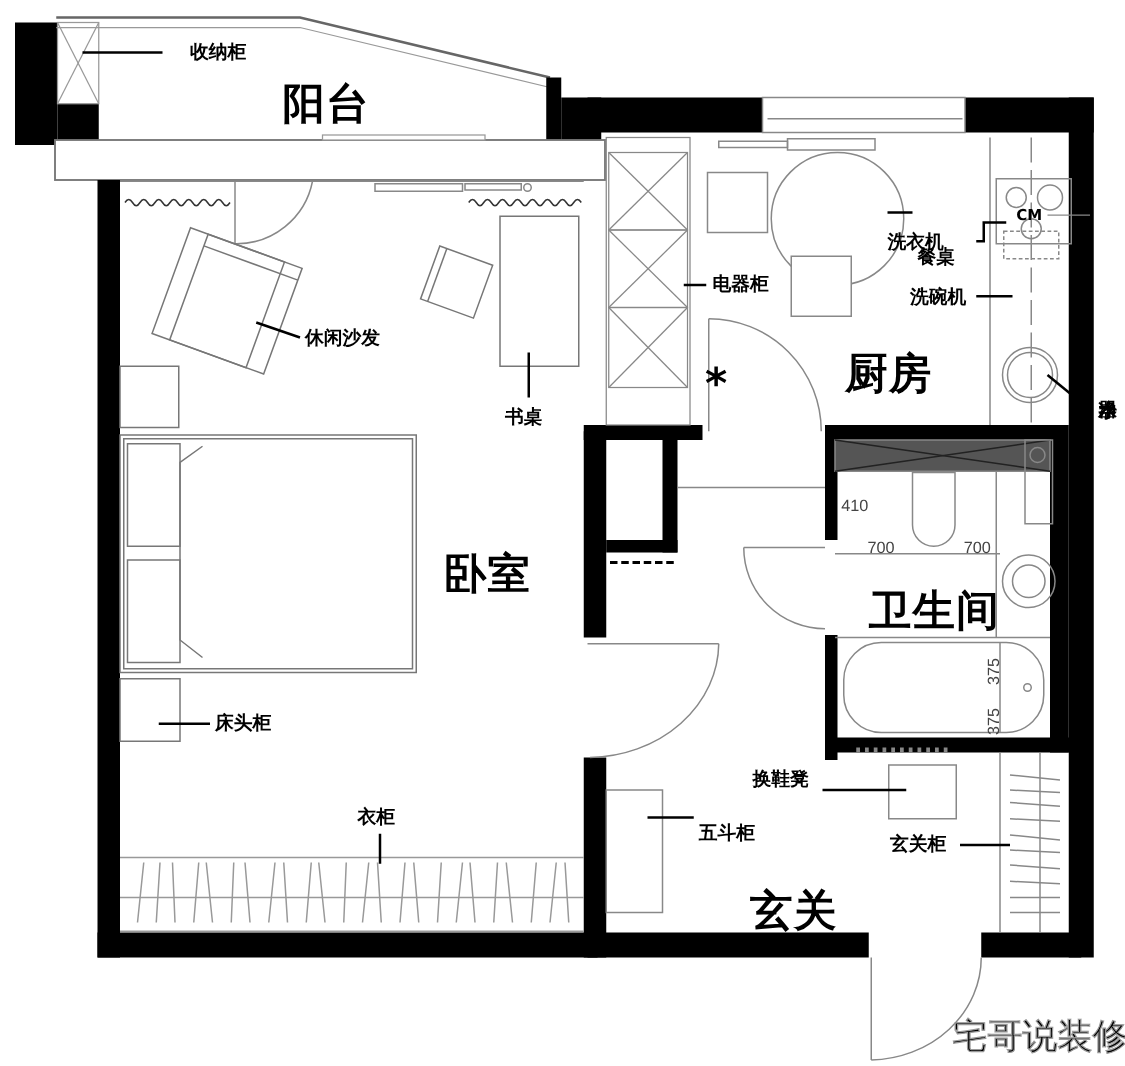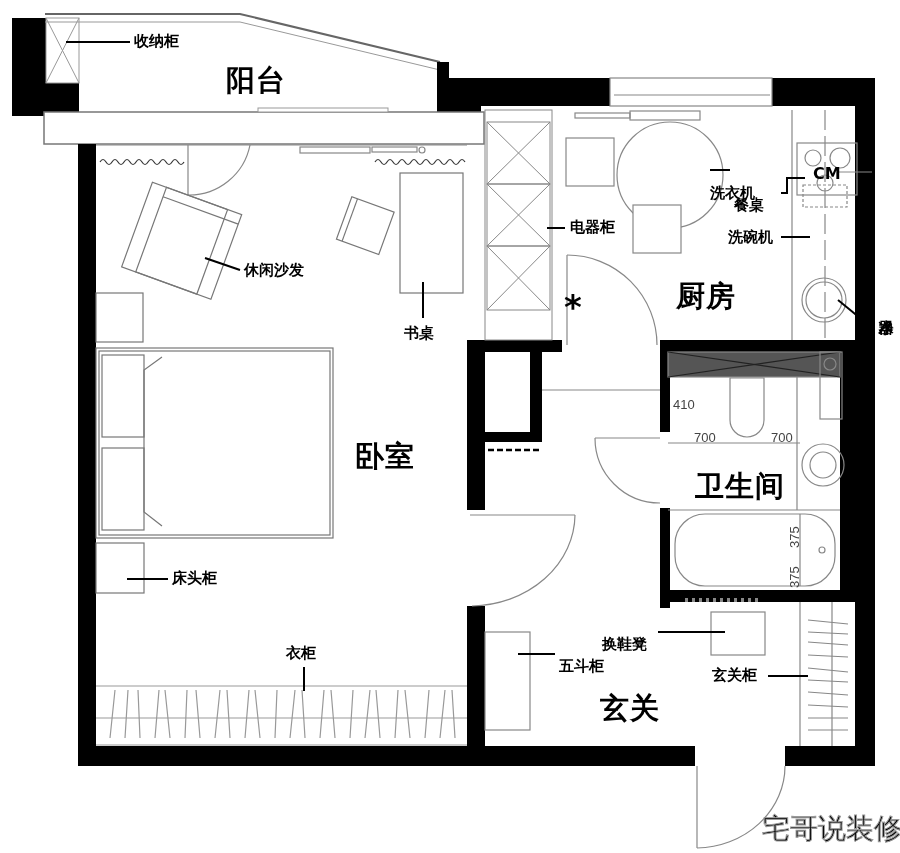--- a/index.html
+++ b/index.html
@@ -1,19 +1,19 @@
 <!DOCTYPE html>
 <html><head>
 <meta charset="utf-8">
 <style>
   html, body { margin:0; padding:0; background:#ffffff; }
   body { width:900px; height:853px; position:relative; overflow:hidden; font-family:"DejaVu Sans", sans-serif; }
   svg.plan { position:absolute; left:0; top:0; }
   .lbl { position:absolute; font-weight:bold; color:#000; white-space:nowrap; line-height:1; }
-  .room { font-size:29px; letter-spacing:1px; }
+  .room { font-size:34px; letter-spacing:1px; }
   .item { font-size:15px; }
   .dim { position:absolute; font-size:13px; color:#444; line-height:1; font-family:"Liberation Sans", sans-serif; }
   .vtext { writing-mode:vertical-rl; }
   .wm { position:absolute; font-size:28px; color:#000000; font-weight:normal; -webkit-text-stroke:1px #999; white-space:nowrap; line-height:1; }
 </style>
 </head>
 <body>
 
 <svg class="plan" width="900" height="853" viewBox="0 0 900 853">
 
@@ -199,36 +199,36 @@
     <line x1="518" y1="654" x2="555" y2="654"></line>
     <line x1="658" y1="632" x2="725" y2="632"></line>
     <line x1="768" y1="676" x2="808" y2="676"></line>
   </g>
 </svg>
 
 <div class="lbl room" style="left:226px;top:66px;">阳台</div>
 <div class="lbl room" style="left:676px;top:282px;">厨房</div>
 <div class="lbl room" style="left:355px;top:442px;">卧室</div>
 <div class="lbl room" style="left:695px;top:472px;">卫生间</div>
-<div class="lbl room" style="left:600px;top:694px;text-align:center;">玄关</div>
-
-<div class="lbl item" style="left:134px;top:34px;">收纳柜</div>
+<div class="lbl room" style="left:600px;top:712px;text-align:center;">玄关</div>
+
+<div class="lbl item" style="left:152px;top:34px;">收纳柜</div>
 <div class="lbl item" style="left:244px;top:263px;">休闲沙发</div>
 <div class="lbl item" style="left:404px;top:326px;">书桌</div>
 <div class="lbl item" style="left:570px;top:220px;">电器柜</div>
 <div class="lbl item" style="left:734px;top:162px;margin-top:36px;">餐桌</div>
 <div class="lbl item" style="left:710px;top:186px;">洗衣机</div>
 <div class="lbl item" style="left:728px;top:230px;">洗碗机</div>
 <div class="lbl item vtext" style="left:878px;top:308px;">净水器</div>
-<div class="lbl" style="left:813px;top:166px;font-size:16px;text-align:right;">CM</div>
+<div class="lbl" style="left:813px;top:166px;font-size:12px;text-align:right;">CM</div>
 <div class="lbl" style="left:564px;top:290px;font-size:34px;">*</div>
 <div class="lbl item" style="left:172px;top:571px;">床头柜</div>
 <div class="lbl item" style="left:286px;top:646px;">衣柜</div>
 <div class="lbl item" style="left:559px;top:646px;margin-top:13px;">五斗柜</div>
-<div class="lbl item" style="left:602px;top:637px;">换鞋凳</div>
+<div class="lbl item" style="left:602px;top:616px;">换鞋凳</div>
 <div class="lbl item" style="left:712px;top:668px;">玄关柜</div>
 
 <div class="dim" style="left:673px;top:398px;">410</div>
 <div class="dim" style="left:694px;top:431px;">700</div>
 <div class="dim" style="left:771px;top:431px;">700</div>
 <div class="dim" style="left:788px;top:516px;transform:rotate(-90deg);transform-origin:left top;top:548px;">375</div>
 <div class="dim" style="left:788px;top:588px;transform:rotate(-90deg);transform-origin:left top;">375</div>
 
 <div class="wm" style="left:762px;top:815px;">宅哥说装修</div>
 

